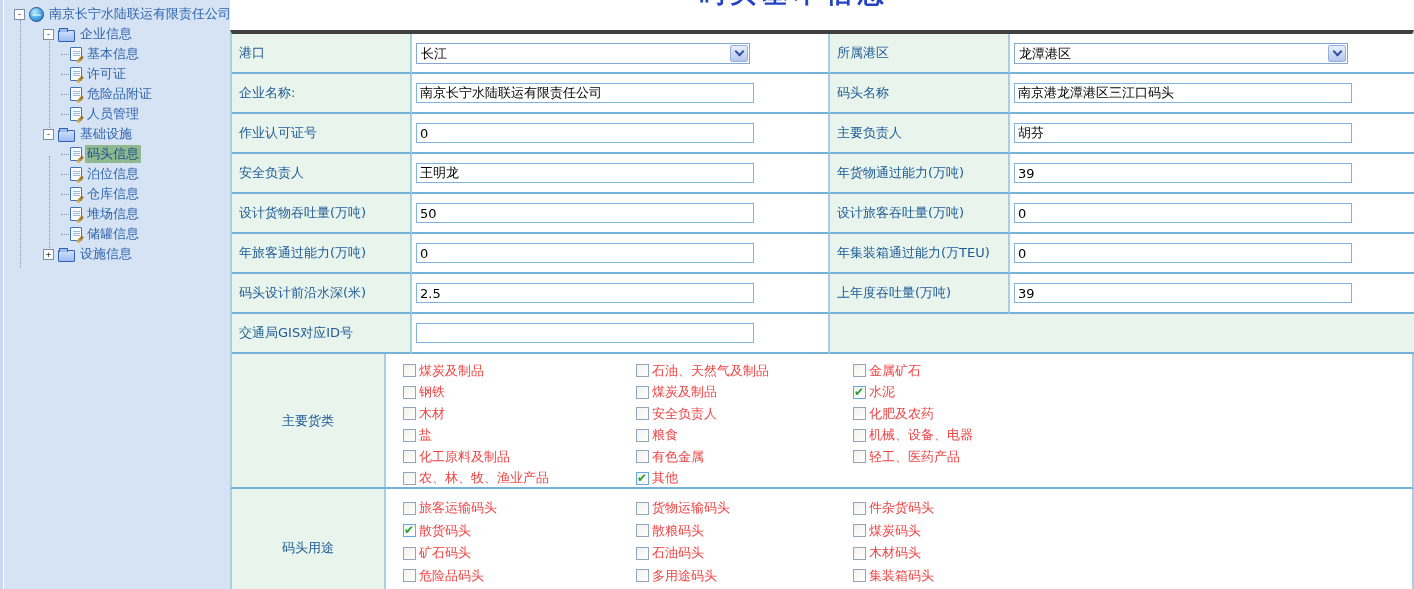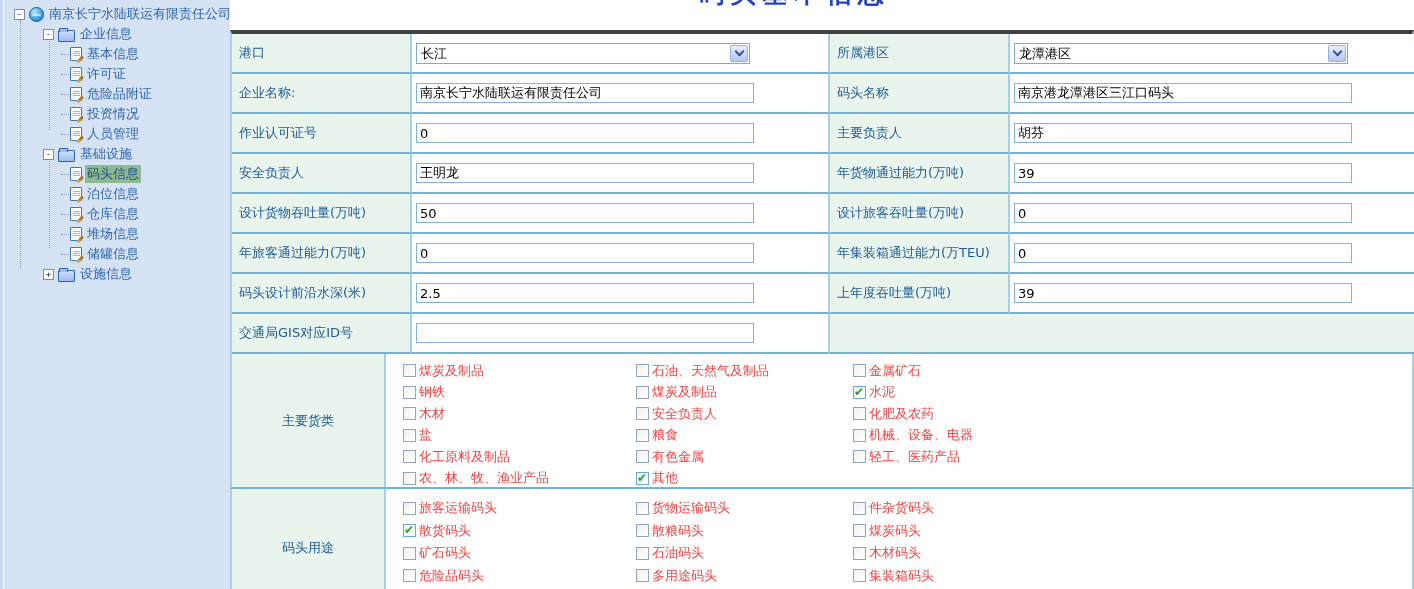--- a/index.html
+++ b/index.html
@@ -116,25 +116,20 @@
       <span class="lbl">许可证</span>
     </div>
     <div class="trow lvl2">
       <span class="stub"></span>
       <span class="ico doc"></span>
       <span class="lbl">危险品附证</span>
     </div>
     <div class="trow lvl2">
       <span class="stub"></span>
       <span class="ico doc"></span>
-      <span class="lbl">投资情况</span>
-    </div>
-    <div class="trow lvl2">
-      <span class="stub"></span>
-      <span class="ico doc"></span>
       <span class="lbl">人员管理</span>
     </div>
     <div class="trow lvl1">
       <span class="exp">-</span>
       <span class="ico folder"></span>
       <span class="lbl">基础设施</span>
     </div>
     <div class="trow lvl2 sel">
       <span class="stub"></span>
       <span class="ico doc"></span>

